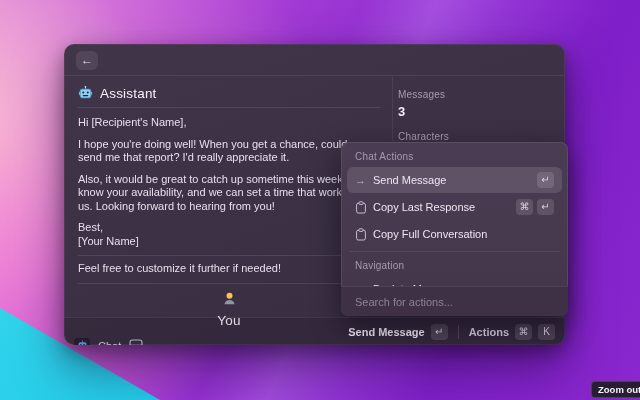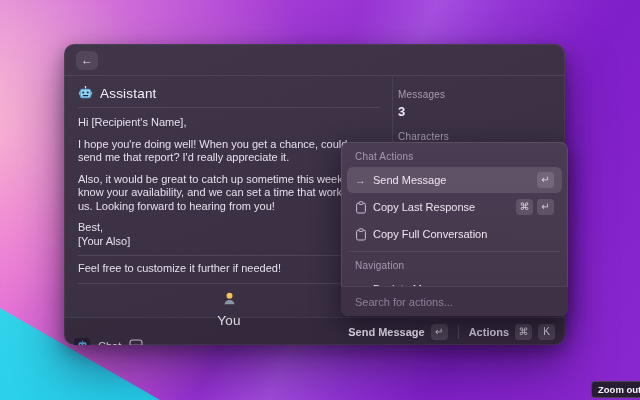--- a/index.html
+++ b/index.html
@@ -146,21 +146,21 @@
 
         <div class="hr"></div>
 
         <div class="line para">Hi [Recipient's Name],</div>
         <div class="line para">I hope you're doing well! When you get a chance, could</div>
         <div class="line">send me that report? I'd really appreciate it.</div>
         <div class="line para">Also, it would be great to catch up sometime this week.</div>
         <div class="line">know your availability, and we can set a time that works</div>
         <div class="line">us. Looking forward to hearing from you!</div>
         <div class="line para">Best,</div>
-        <div class="line">[Your Also]</div>
+        <div class="line">[Your Name]</div>
 
         <div class="hr tight"></div>
         <div class="line note">Feel free to customize it further if needed!</div>
         <div class="hr tight"></div>
 
         <div class="msg-title you">
           <span>
             <svg width="15" height="15" viewBox="0 0 16 16">
               <circle cx="8" cy="5" r="3.2" fill="#f6c453"></circle>
               <path d="M2.6 14 C3.4 10.8 5.5 9.5 8 9.5 C10.5 9.5 12.6 10.8 13.4 14 Z" fill="#8d97a3"></path>

